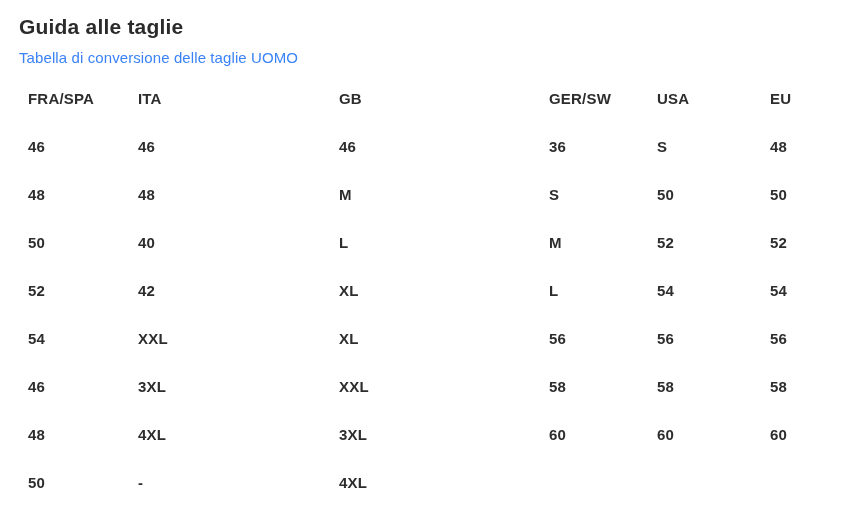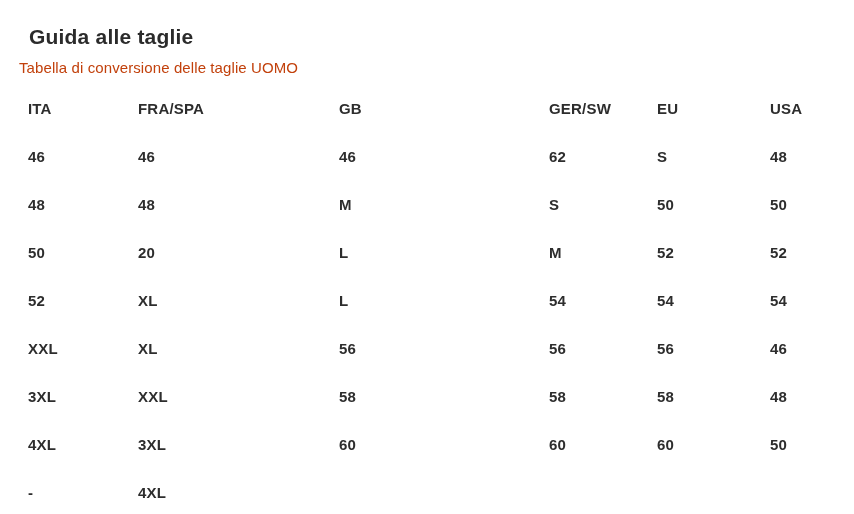--- a/index.html
+++ b/index.html
@@ -19,29 +19,29 @@
     padding: 14px 0 0 19px;
     box-sizing: border-box;
     width: 854px;
     height: 514px;
   }
   .page-title {
     font-size: 21px;
     font-weight: 700;
     letter-spacing: 0.2px;
     line-height: 1.2;
-    margin: 10px;
+    margin: 0;
     color: #2b2b2b;
   }
   .page-subtitle {
     font-size: 15px;
     font-weight: 400;
     letter-spacing: 0.1px;
     margin: 10px 0 0 0;
-    color: #c2410c;
+    color: #3b82f6;
   }
   .size-table {
     margin-top: 8px;
     padding-left: 9px;
     display: grid;
     grid-template-columns: 110px 201px 210px 108px 113px auto;
   }
   .size-table .cell {
     height: 48px;
     display: flex;
@@ -57,45 +57,46 @@
   }
 </style>
 </head>
 <body>
 
 <div class="page">
   <h1 class="page-title">Guida alle taglie</h1>
   <p class="page-subtitle">Tabella di conversione delle taglie UOMO</p>
 
   <div class="size-table">
+      <div class="cell header-cell">FRA/SPA</div>
       <div class="cell header-cell">ITA</div>
-      <div class="cell header-cell">FRA/SPA</div>
       <div class="cell header-cell">GB</div>
       <div class="cell header-cell">GER/SW</div>
+      <div class="cell header-cell">USA</div>
       <div class="cell header-cell">EU</div>
-      <div class="cell header-cell">USA</div>
       <div class="cell">46</div>
       <div class="cell">46</div>
       <div class="cell">46</div>
-      <div class="cell">62</div>
+      <div class="cell">36</div>
       <div class="cell">S</div>
       <div class="cell">48</div>
       <div class="cell">48</div>
       <div class="cell">48</div>
       <div class="cell">M</div>
       <div class="cell">S</div>
       <div class="cell">50</div>
       <div class="cell">50</div>
       <div class="cell">50</div>
-      <div class="cell">20</div>
+      <div class="cell">40</div>
       <div class="cell">L</div>
       <div class="cell">M</div>
       <div class="cell">52</div>
       <div class="cell">52</div>
       <div class="cell">52</div>
+      <div class="cell">42</div>
       <div class="cell">XL</div>
       <div class="cell">L</div>
       <div class="cell">54</div>
       <div class="cell">54</div>
       <div class="cell">54</div>
       <div class="cell">XXL</div>
       <div class="cell">XL</div>
       <div class="cell">56</div>
       <div class="cell">56</div>
       <div class="cell">56</div>

